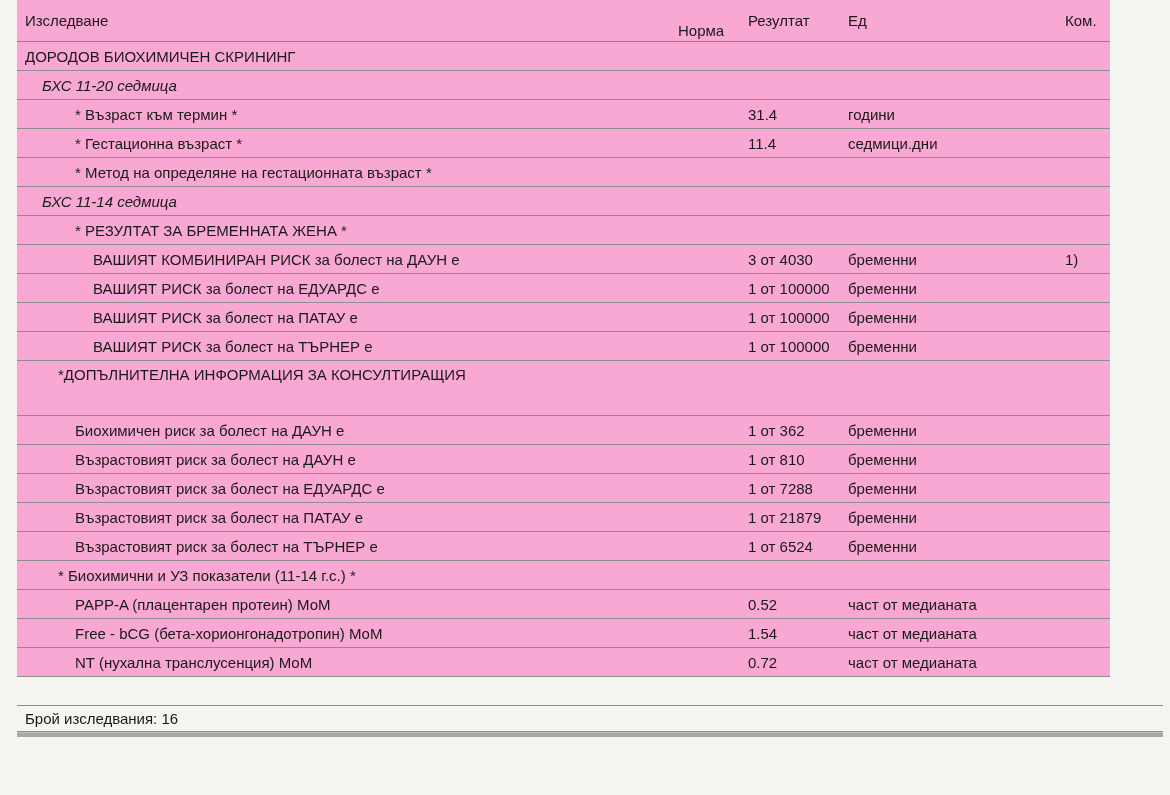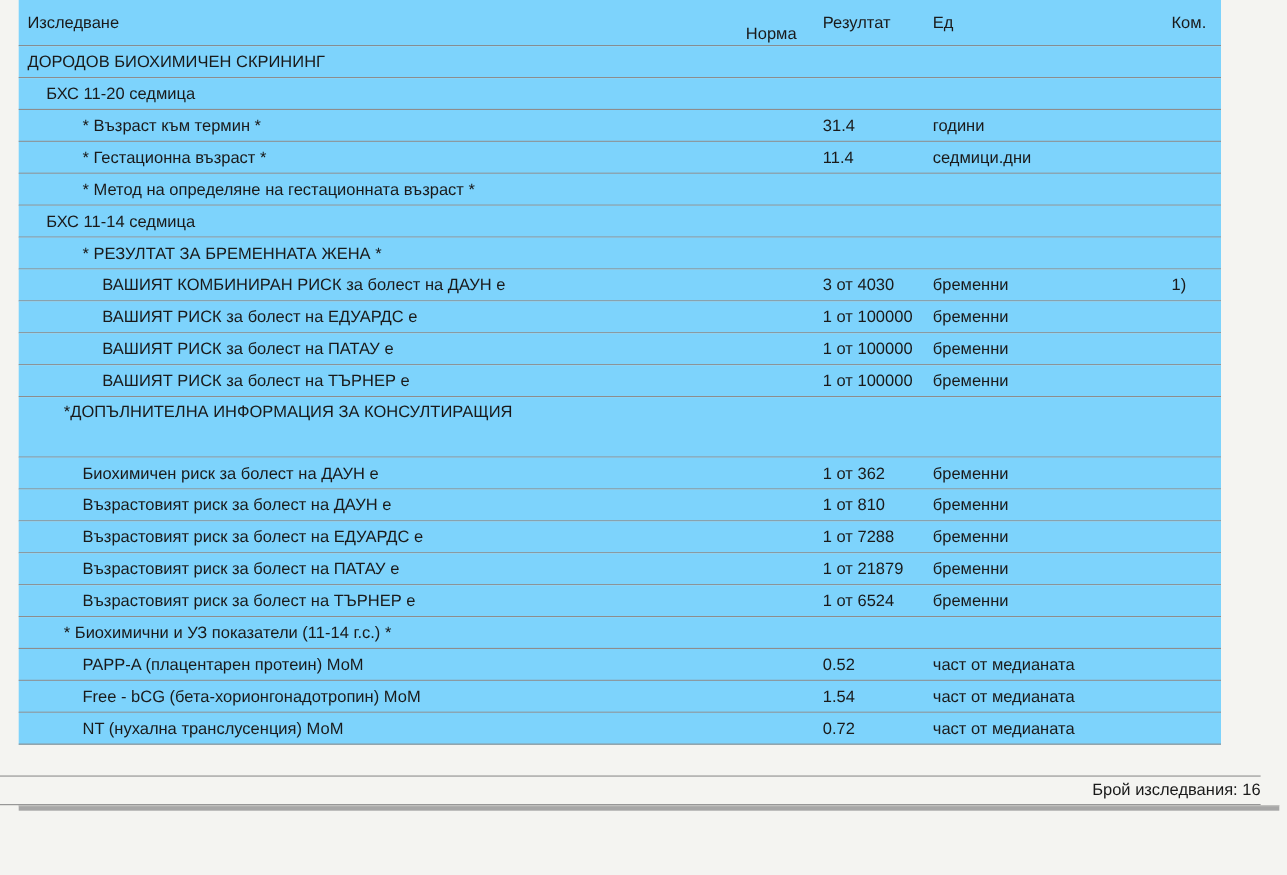--- a/index.html
+++ b/index.html
@@ -16,55 +16,55 @@
   .grid-table {
     margin-left: 17px;
     width: 1093px;
   }
   .row {
     display: grid;
     grid-template-columns: 661px 70px 100px 210px 52px;
     align-items: center;
     height: 29px;
     border-bottom: 1px solid #8d8d8d;
-    background: #7dd3fc;
+    background: #f9a8d4;
   }
   .row.header {
     height: 42px;
     border-bottom: 1px solid #878787;
   }
   .row.tall {
     height: 55px;
     align-items: start;
   }
   .row.tall .cell { padding-top: 5px; }
   .cell { overflow: hidden; white-space: nowrap; }
   .cell.name   { padding-left: 8px; }
   .cell.norm   { padding-left: 0; margin-top: 20px; }
   .cell.result { padding-left: 0; }
   .cell.unit   { padding-left: 0; }
   .cell.comment{ padding-left: 7px; }
   
   .lvl0 .cell.name { padding-left: 8px;  }
-  .lvl1 .cell.name { padding-left: 25px; }
+  .lvl1 .cell.name { padding-left: 25px; font-style: italic; }
   .lvl2 .cell.name { padding-left: 41px; }
   .lvl3 .cell.name { padding-left: 58px; }
   .lvl4 .cell.name { padding-left: 76px; }
 
   .spacer { height: 28px; }
 
   .footer-bar {
+    margin-left: 17px;
     width: 1146px;
     height: 27px;
     border-top: 1px solid #8d8d8d;
     border-bottom: 1px solid #8d8d8d;
     display: flex;
     align-items: center;
     padding-left: 8px;
-    justify-content: flex-end;
   }
   .scroll-strip {
     margin-left: 17px;
     width: 1146px;
     height: 5px;
     background: #a7a7a7;
     border-top: 1px solid #c2c2c0;
   }
 </style>
 </head>

